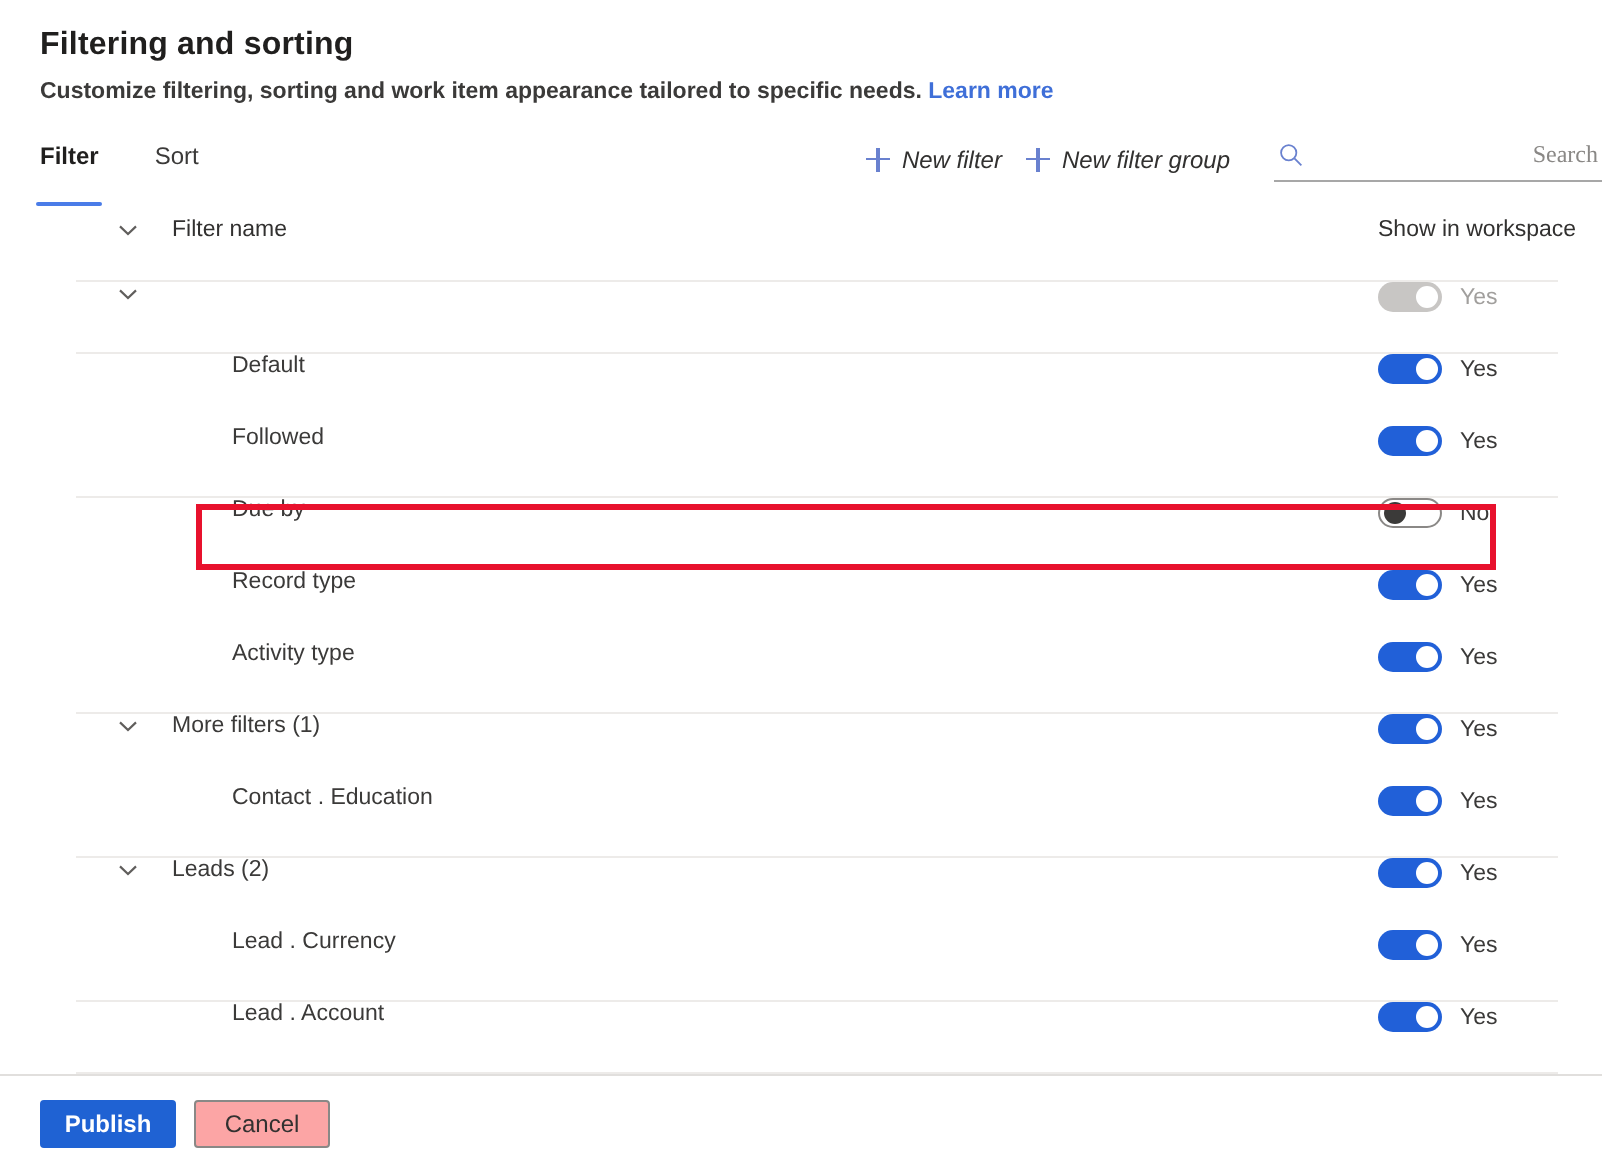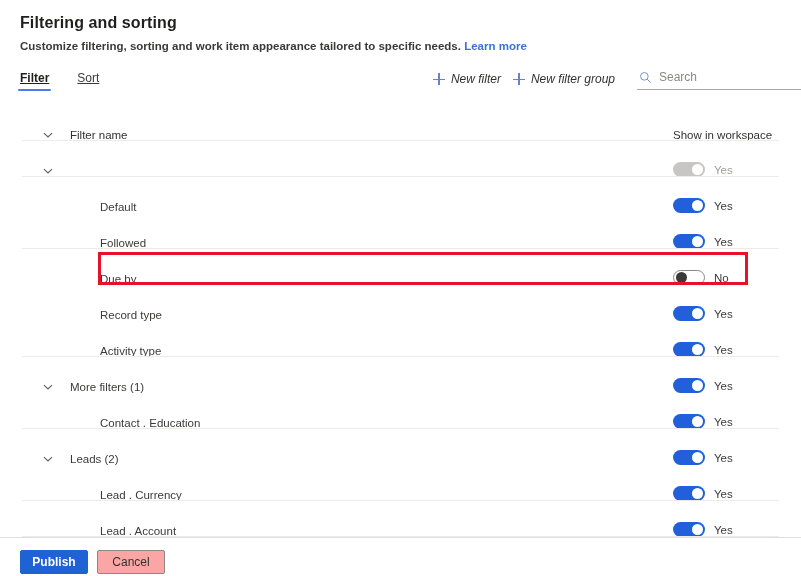--- a/index.html
+++ b/index.html
@@ -50,24 +50,23 @@
     position: absolute;
     left: 18px;
     top: 4px;
     display: flex;
     gap: 24px;
   }
   .tab {
     position: relative;
     font-size: 12px;
     color: #3b3a39;
-    padding: 2px 2px 6px 2px;
+    padding: 2px 2px 18px 2px;
     cursor: pointer;
     white-space: nowrap;
-    text-decoration: underline;
   }
   .tab.active {
     font-weight: bold;
     color: #201f1e;
   }
   .tab.active::after {
     content: "";
     position: absolute;
     left: 0;
     right: 0;
@@ -126,40 +125,42 @@
   }
   .search-icon {
     flex: 0 0 auto;
     width: 13px;
     height: 13px;
     display: block;
   }
   .search-input {
     border: none;
     outline: none;
-    font-family: Liberation Sans, sans-serif;
+    font-family: Liberation Serif, serif;
     font-size: 12px;
     color: #0f766e;
     background: transparent;
     width: 100%;
     padding: 0;
+    text-align: right;
   }
   .search-input::placeholder {
     color: #8a8886;
   }
 
   
   .table {
     margin-top: 2px;
   }
   .row {
     position: relative;
     height: 36px;
     display: flex;
-    align-items: flex-end;
+    align-items: flex-start;
+    margin-left: 16px;
   }
   .row.header-row {
     height: 32px;
   }
   .divider {
     position: absolute;
     left: 22px;
     right: 22px;
     bottom: 0;
     height: 1px;

